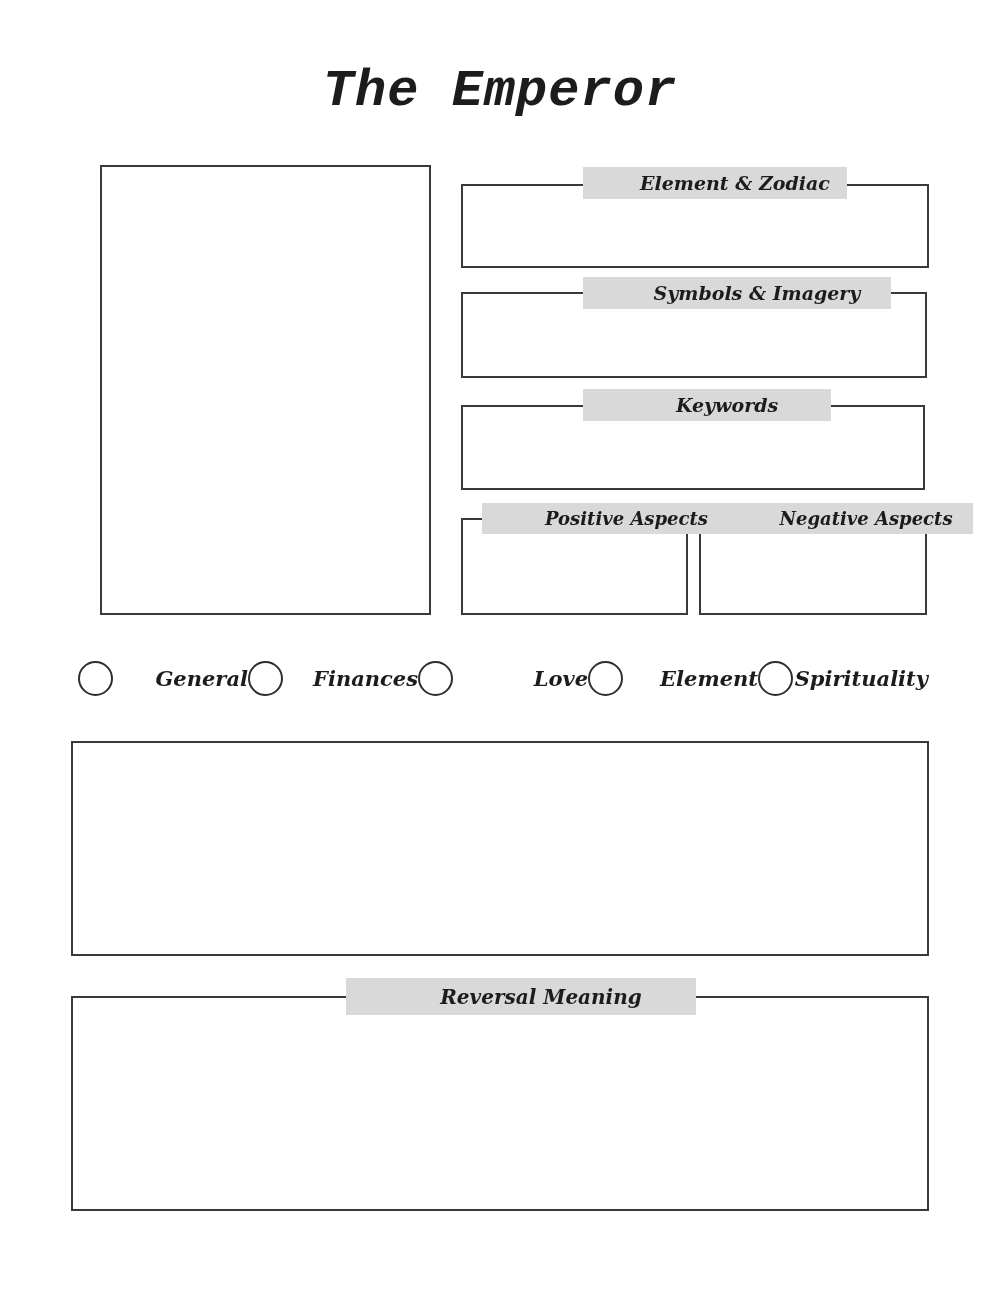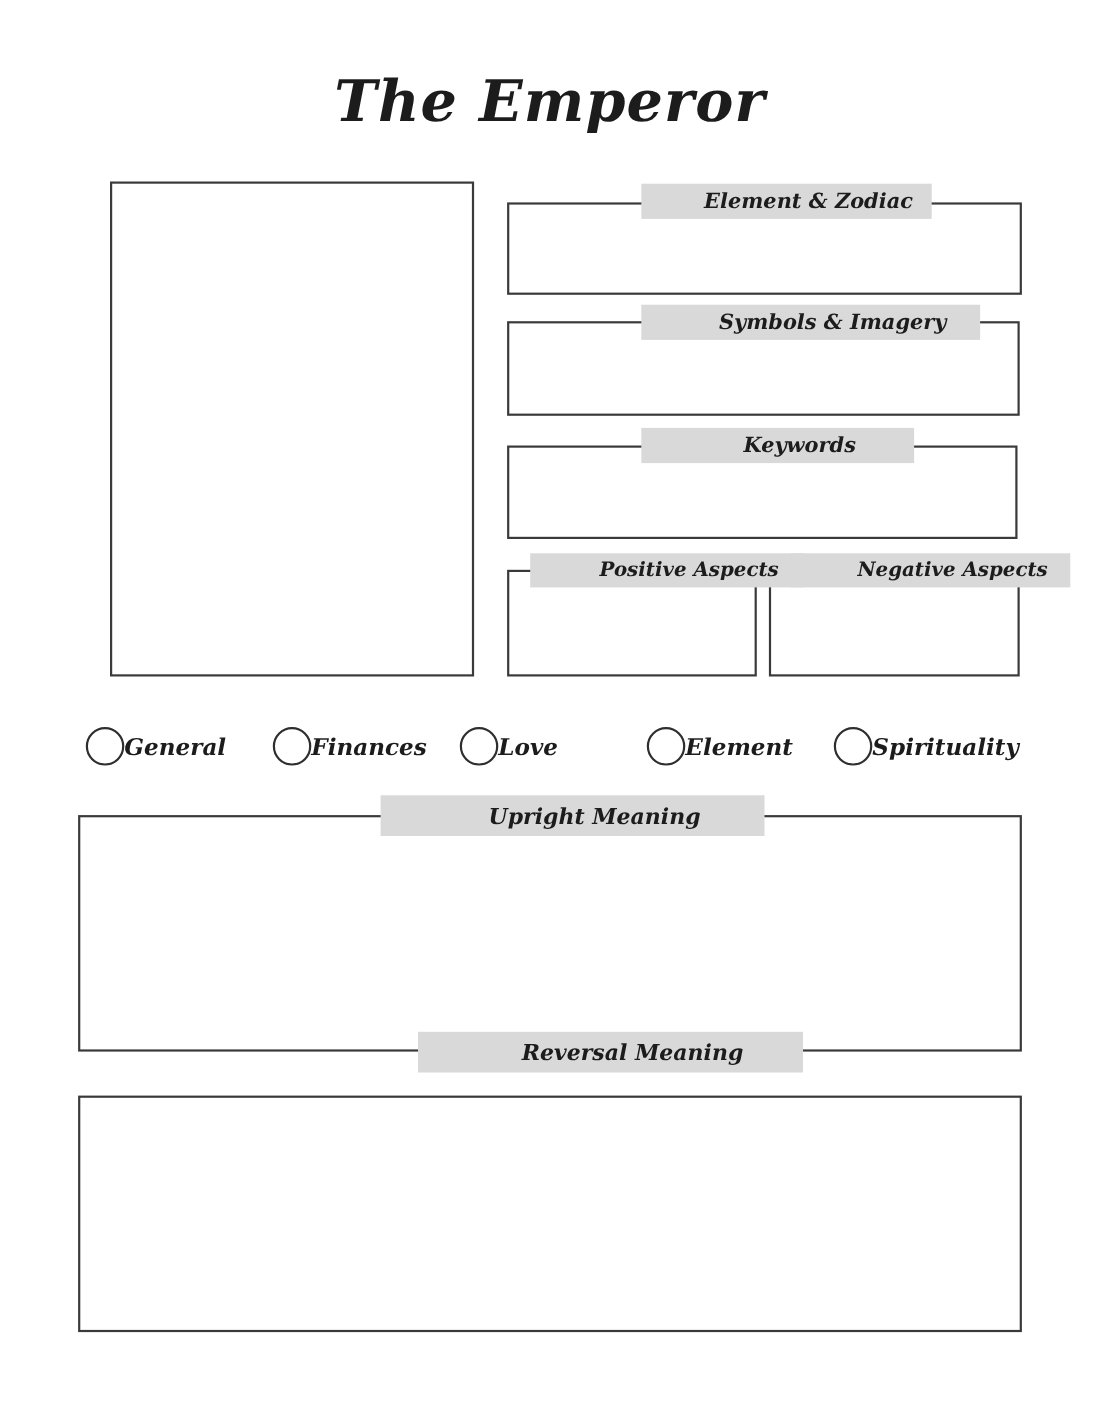--- a/index.html
+++ b/index.html
@@ -18,20 +18,21 @@
     white-space: nowrap;
   }
   .title {
     position: absolute;
     left: 0;
     right: 0;
     top: 62px;
     text-align: center;
     font-size: 52px;
     letter-spacing: 1px;
+    font-family: Liberation Mono, monospace;
   }
   .box {
     position: absolute;
     border: 2px solid #3a3a3a;
     background: #ffffff;
     box-sizing: border-box;
     z-index: 1;
   }
   .tag {
     position: absolute;
@@ -53,21 +54,21 @@
   #kw-box { left: 461px; top: 405px; width: 464px; height: 85px; }
   #kw-tag { left: 583px; top: 389px; width: 208px; height: 32px; }
   #pa-box { left: 461px; top: 518px; width: 227px; height: 97px; }
   #pa-tag { left: 482px; top: 503px; width: 209px; height: 31px; font-size: 18px; }
   #na-box { left: 699px; top: 518px; width: 228px; height: 97px; }
   #na-tag { left: 719px; top: 503px; width: 214px; height: 31px; font-size: 18px; }
   
   #up-box { left: 71px; top: 741px; width: 858px; height: 215px; }
   #up-tag { left: 346px; top: 723px; width: 309px; height: 37px; font-size: 20px; }
   #rv-box { left: 71px; top: 996px; width: 858px; height: 215px; }
-  #rv-tag { left: 346px; top: 938px; width: 310px; height: 37px; font-size: 20px; margin-left: 34px; }
+  #rv-tag { left: 346px; top: 978px; width: 310px; height: 37px; font-size: 20px; }
   
   #cats {
     position: absolute;
     left: 78px;
     top: 661px;
     width: 860px;
     display: flex;
     z-index: 1;
   }
   .cat {
@@ -79,21 +80,21 @@
     width: 35px;
     height: 35px;
     border: 2px solid #2e2e2e;
     border-radius: 50%;
     background: #ffffff;
     box-sizing: border-box;
     flex: 0 0 auto;
   }
   .cat-label {
     flex: 1;
-    text-align: left;
+    text-align: right;
     font-size: 21px;
   }
 </style>
 </head>
 <body>
 
 <div class="page">
 
   <div class="title script">The Emperor</div>
 
@@ -131,18 +132,17 @@
       <div class="cat-circle"></div>
       <div class="cat-label script">Element</div>
     </div>
     <div class="cat">
       <div class="cat-circle"></div>
       <div class="cat-label script">Spirituality</div>
     </div>
   </div>
 
   <div class="box" id="up-box"></div>
-  <div class="tag script" id="up-tag">Upright Meaning</div>
 
   <div class="box" id="rv-box"></div>
   <div class="tag script" id="rv-tag">Reversal Meaning</div>
 
 </div>
 
 </body></html>

